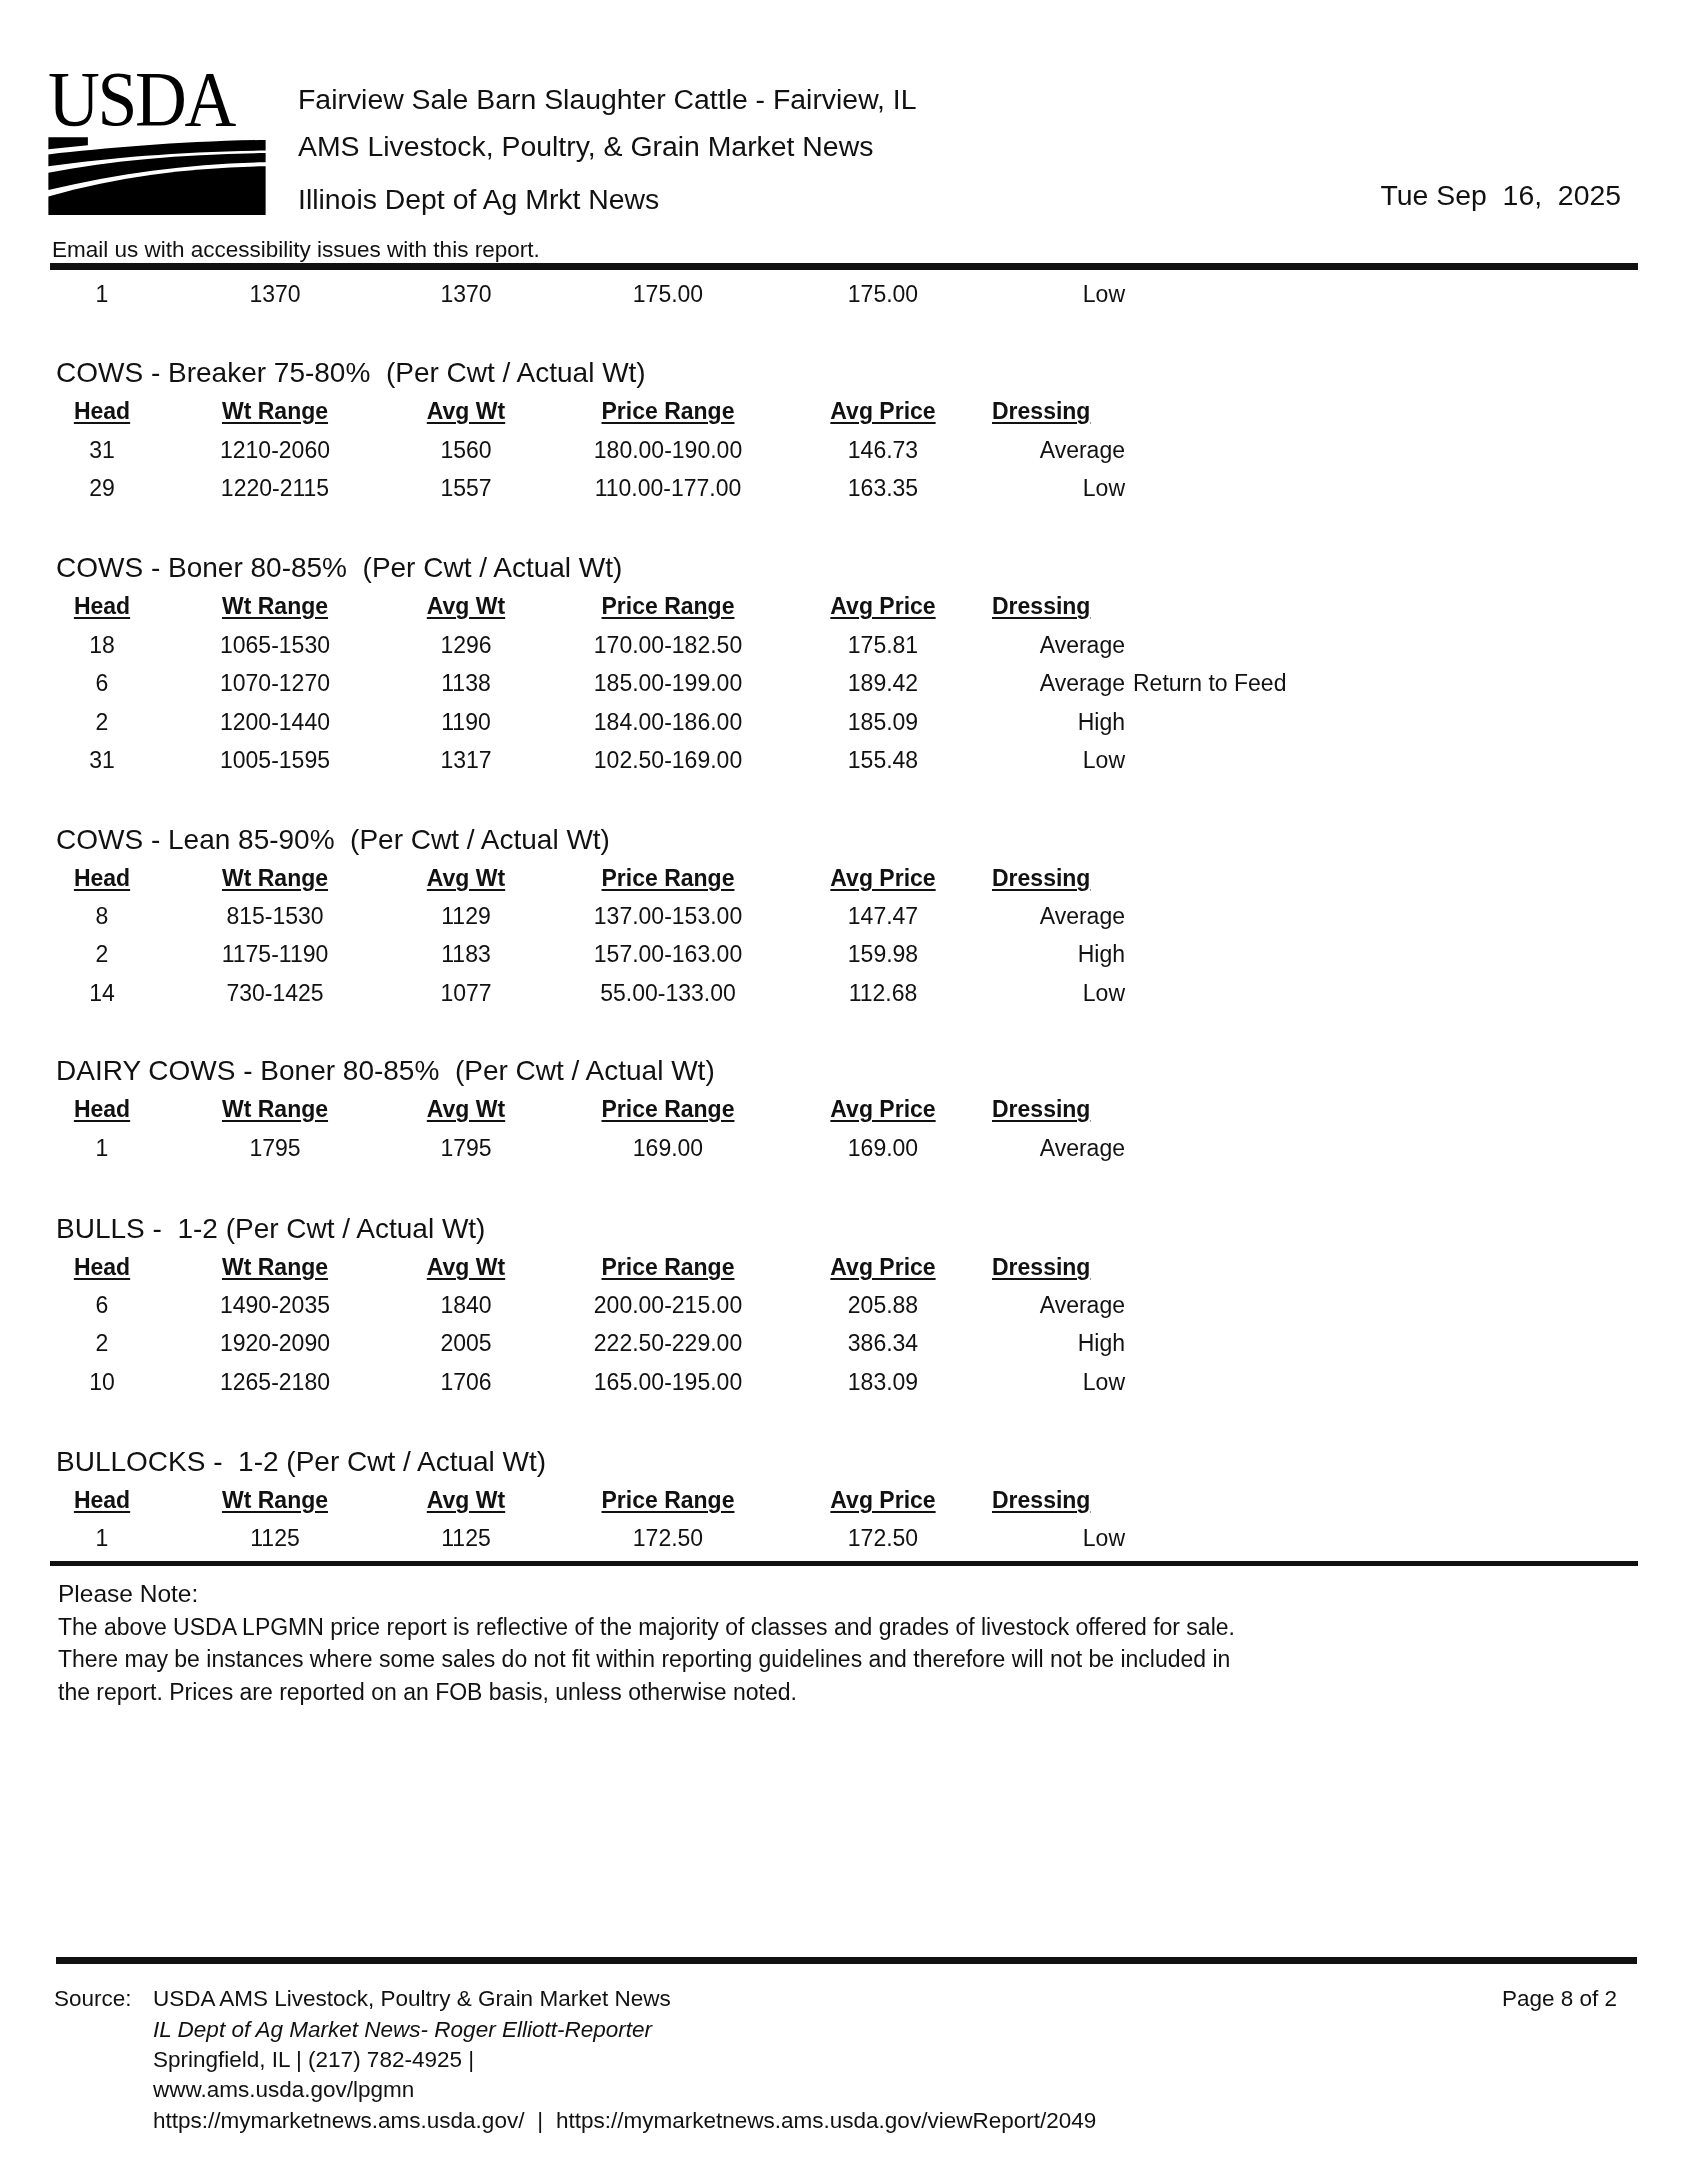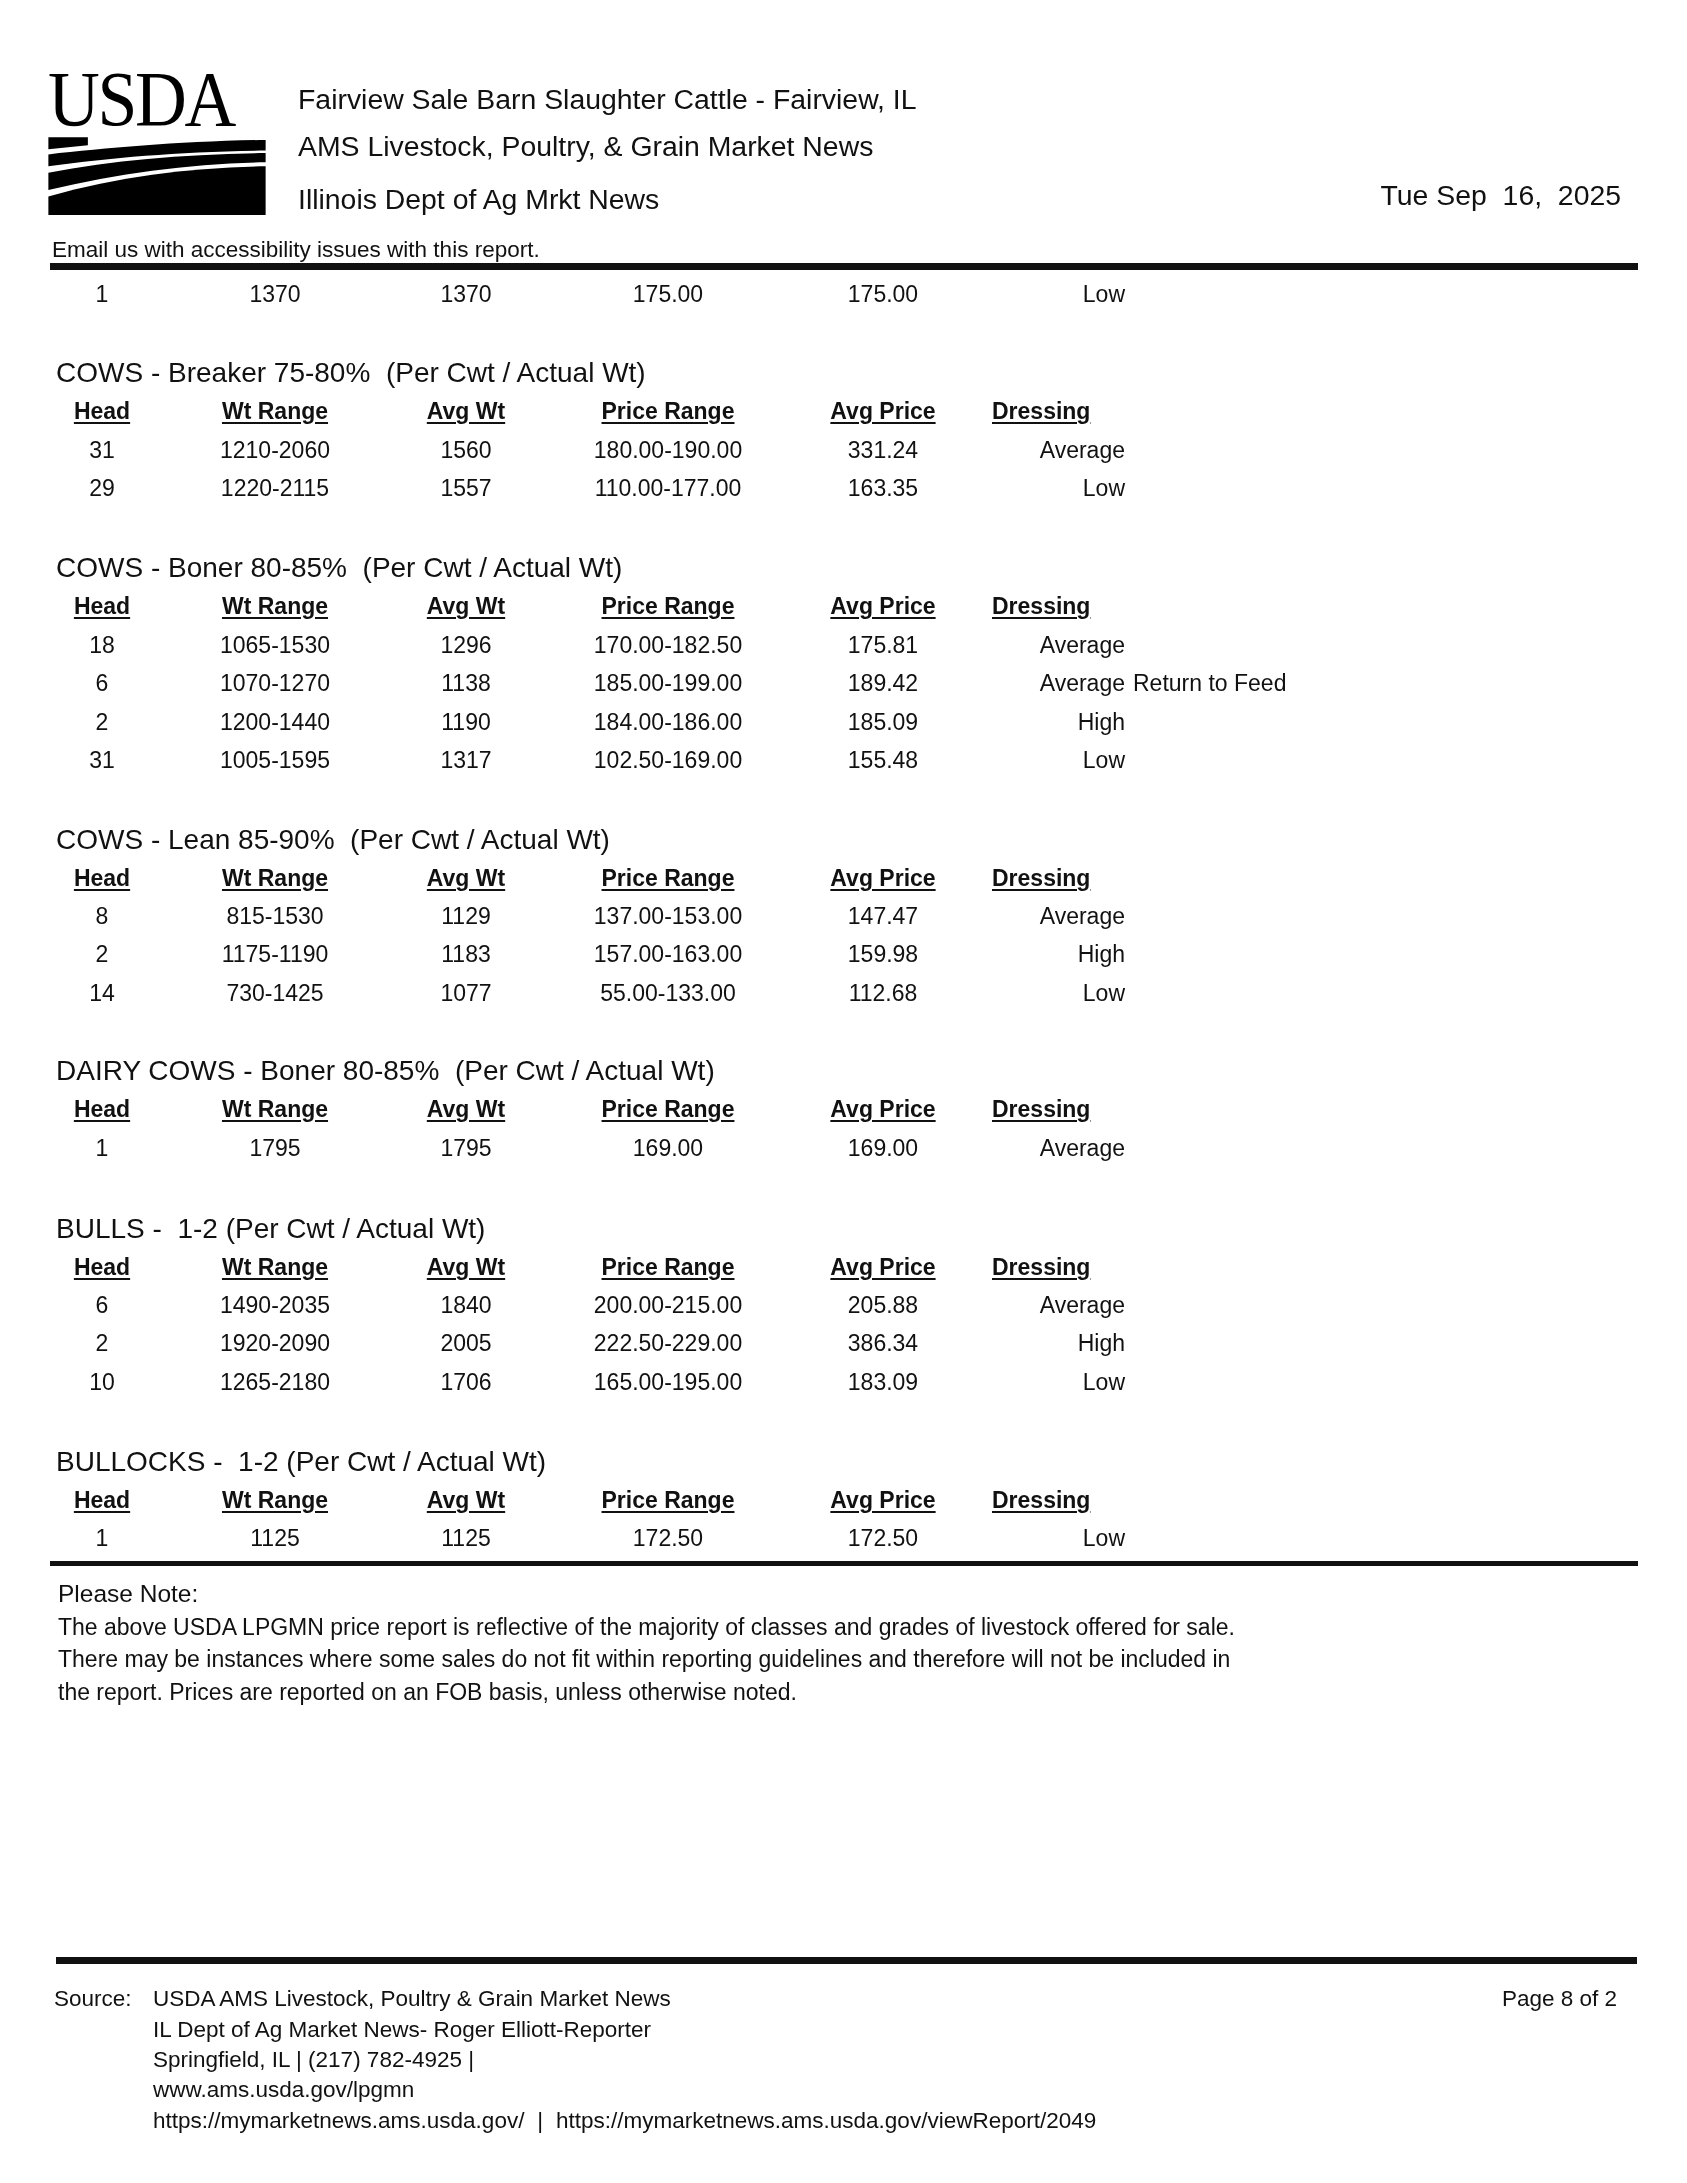--- a/index.html
+++ b/index.html
@@ -74,21 +74,21 @@
         <span class="c c-avgwt">Avg Wt</span>
         <span class="c c-price">Price Range</span>
         <span class="c c-avgp">Avg Price</span>
         <span class="c c-dress">Dressing</span>
       </div>
       <div class="row" style="top: 437px;">
         <span class="c c-head">31</span>
         <span class="c c-wt">1210-2060</span>
         <span class="c c-avgwt">1560</span>
         <span class="c c-price">180.00-190.00</span>
-        <span class="c c-avgp">331.24</span>
+        <span class="c c-avgp">146.73</span>
         <span class="c c-dress">Average</span>
         <span class="c c-note"></span>
       </div>
       <div class="row" style="top: 475px;">
         <span class="c c-head">29</span>
         <span class="c c-wt">1220-2115</span>
         <span class="c c-avgwt">1557</span>
         <span class="c c-price">110.00-177.00</span>
         <span class="c c-avgp">163.35</span>
         <span class="c c-dress">Low</span>
@@ -264,21 +264,21 @@
 
 <div class="abs note" style="top:1580px; font-size:24.5px;">Please Note:</div>
 <div class="abs note" style="top:1614px;">The above USDA LPGMN price report is reflective of the majority of classes and grades of livestock offered for sale.</div>
 <div class="abs note" style="top:1646px;">There may be instances where some sales do not fit within reporting guidelines and therefore will not be included in</div>
 <div class="abs note" style="top:1679px;">the report.  Prices are reported on an FOB basis, unless otherwise noted.</div>
 
 <div class="abs rule" style="top:1957px; left:56px; width:1581px; height:6.6px;"></div>
 
 <div class="abs foot" style="left:54px; top:1986px;">Source:</div>
 <div class="abs foot" style="left:153px; top:1986px;">USDA AMS Livestock, Poultry &amp; Grain Market News</div>
-<div class="abs foot" style="left:153px; top:2017px;">IL Dept of Ag Market News- Roger Elliott-Reporter</div>
+<div class="abs foot" style="left:153px; top:2017px;font-style:italic;">IL Dept of Ag Market News- Roger Elliott-Reporter</div>
 <div class="abs foot" style="left:153px; top:2047px;">Springfield, IL | (217) 782-4925 |</div>
 <div class="abs foot" style="left:153px; top:2077px;">www.ams.usda.gov/lpgmn</div>
 <div class="abs foot" style="left:153px; top:2108px;">
   <span>https://mymarketnews.ams.usda.gov/</span>
   <span style="margin:0 6.6px;">|</span>
   <span>https://mymarketnews.ams.usda.gov/viewReport/2049</span>
 </div>
 <div class="abs foot" style="right:70px; top:1986px;">Page 8 of 2</div>
 
 

